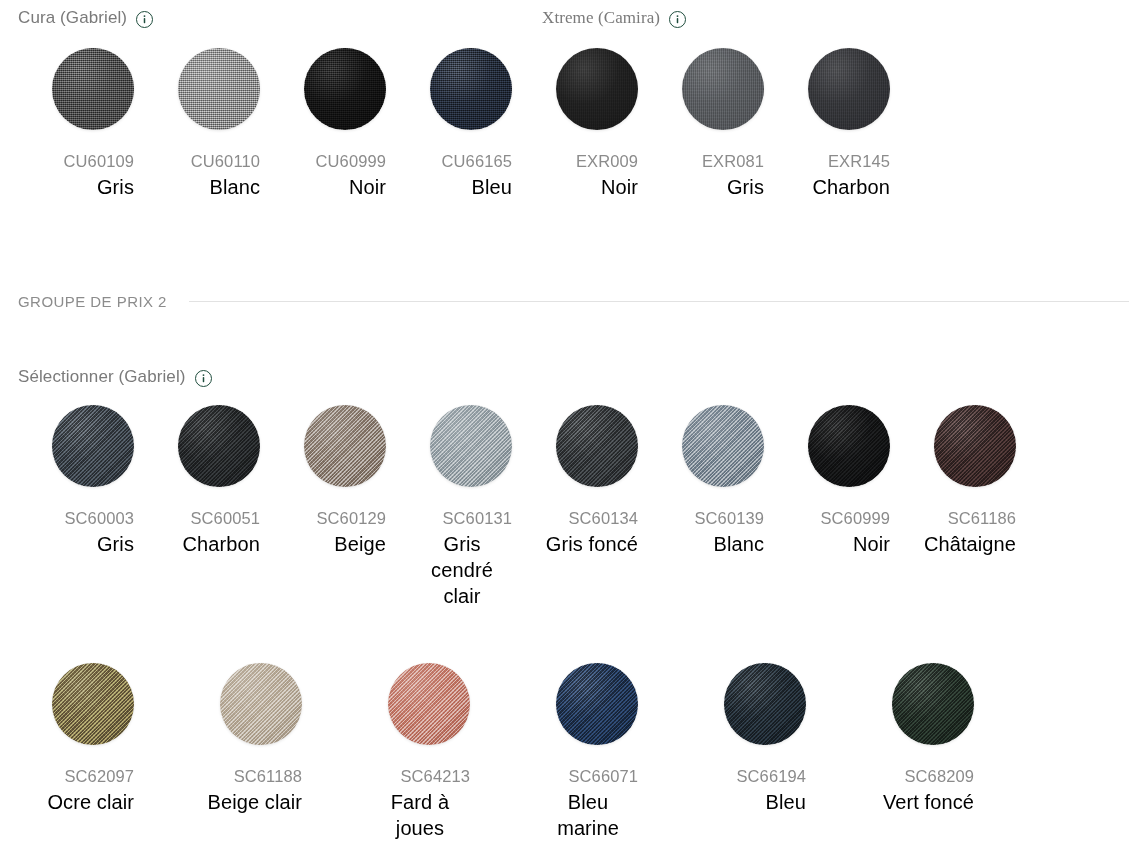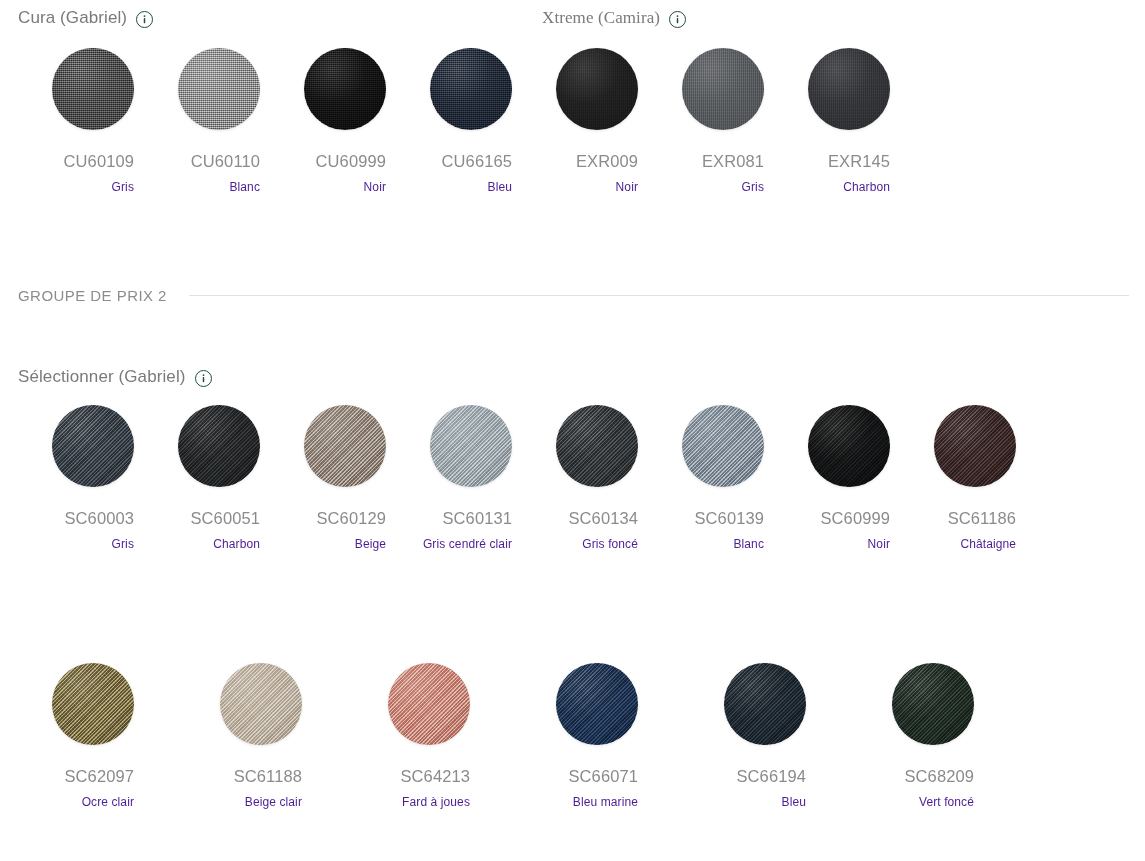--- a/index.html
+++ b/index.html
@@ -121,32 +121,32 @@
   }
 
   .swatch-code {
     margin-top: 18px;
     font-size: 16.5px;
     line-height: 26px;
     color: #8b8b8b;
     letter-spacing: 0.1px;
   }
   .swatch-name {
-    font-size: 12px;
+    font-size: 20px;
     line-height: 26px;
-    color: #4c1d95;
+    color: #000000;
     letter-spacing: 0.1px;
     max-width: 100px;
   }
 
   
   .head-cura   { position: absolute; left: 18px; top: 8px; }
   .head-xtreme { position: absolute; left: 542px; top: 8px; font-family: Liberation Serif, serif; }
   .row-1       { position: absolute; left: 0px; top: 48px; }
-  .pg-2        { position: absolute; left: 0px; top: 287px; width: 1129px; }
+  .pg-2        { position: absolute; left: 0px; top: 293px; width: 1129px; }
   .head-select { position: absolute; left: 18px; top: 367px; }
   .row-2       { position: absolute; left: 0px; top: 405px; }
   .row-3       { position: absolute; left: 0px; top: 663px; gap: 42px; }
 </style>
 </head>
 <body>
 
 <div class="page">
 
   <div class="material-head head-cura">

